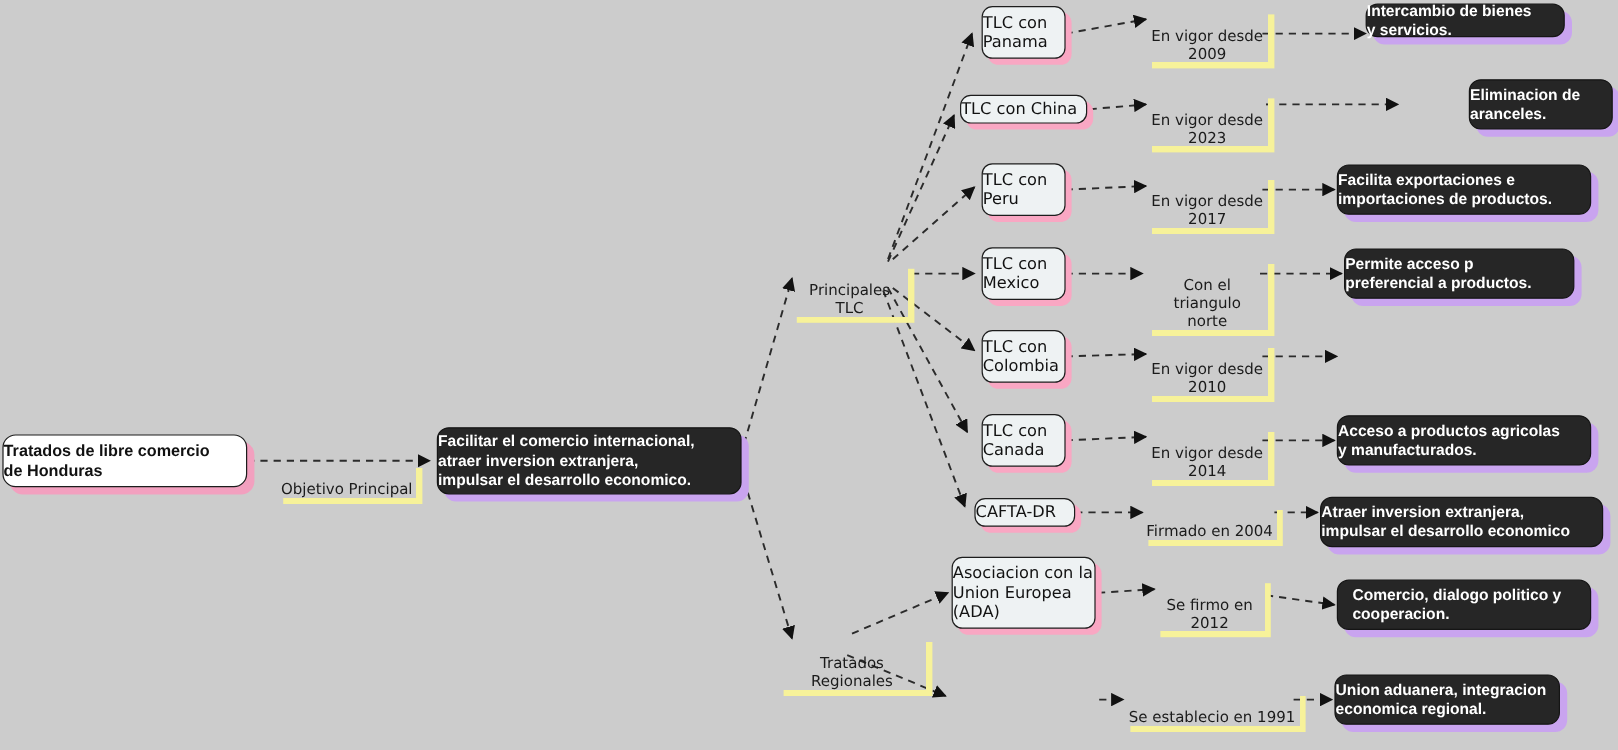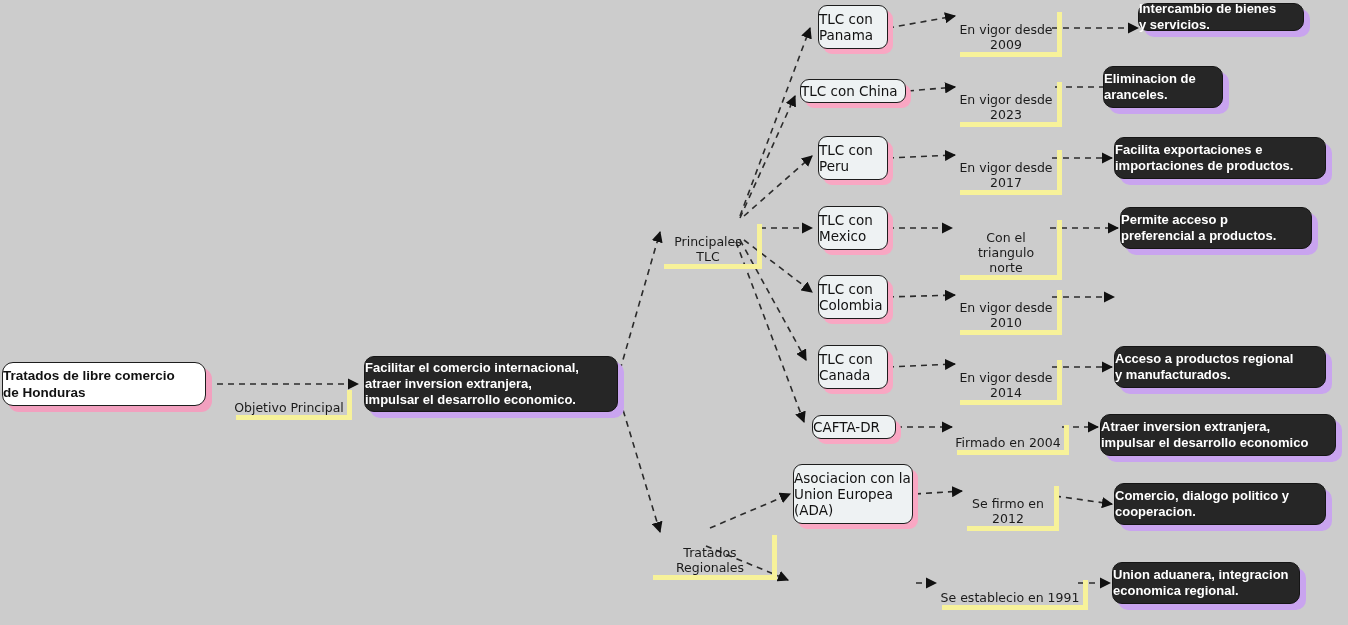--- a/index.html
+++ b/index.html
@@ -167,21 +167,21 @@
 y servicios.</span>
   </div>
 
   <div class="node light" style="left:800px;top:79px;width:106px;height:24px;">
     <span class="txt">TLC con China</span>
   </div>
   <div class="elabel" style="left:955px;top:77px;width:98px;">
     <span style="white-space: pre-line;">En vigor desde
 2023</span>
   </div>
-  <div class="node dark" style="left:1103px;top:66px;width:120px;height:42px;">
+  <div class="node dark" style="left:1224px;top:66px;width:120px;height:42px;">
     <span class="txt" style="white-space: pre-line;">Eliminacion de
 aranceles.</span>
   </div>
 
   <div class="node light" style="left:818px;top:136px;width:70px;height:44px;">
     <span class="txt" style="white-space: pre-line;">TLC con
 Peru</span>
   </div>
   <div class="elabel" style="left:955px;top:145px;width:98px;">
     <span style="white-space: pre-line;">En vigor desde
@@ -216,21 +216,21 @@
 
   <div class="node light" style="left:818px;top:345px;width:70px;height:44px;">
     <span class="txt" style="white-space: pre-line;">TLC con
 Canada</span>
   </div>
   <div class="elabel" style="left:955px;top:355px;width:98px;">
     <span style="white-space: pre-line;">En vigor desde
 2014</span>
   </div>
   <div class="node dark" style="left:1114px;top:346px;width:212px;height:42px;">
-    <span class="txt" style="white-space: pre-line;">Acceso a productos regional
+    <span class="txt" style="white-space: pre-line;">Acceso a productos agricolas
 y manufacturados.</span>
   </div>
 
   <div class="node light" style="left:812px;top:415px;width:84px;height:24px;">
     <span class="txt">CAFTA-DR</span>
   </div>
   <div class="elabel" style="left:952px;top:420px;width:108px;">
     <span>Firmado en 2004</span>
   </div>
   <div class="node dark" style="left:1100px;top:414px;width:236px;height:42px;">
@@ -241,21 +241,21 @@
   <div class="node light" style="left:793px;top:464px;width:120px;height:60px;">
     <span class="txt" style="white-space: pre-line;">Asociacion con la
 Union Europea
 (ADA)</span>
   </div>
   <div class="elabel" style="left:962px;top:481px;width:88px;">
     <span style="white-space: pre-line;">Se firmo en
 2012</span>
   </div>
   <div class="node dark" style="left:1114px;top:483px;width:212px;height:42px;">
-    <span class="txt" style="white-space: pre-line;">Comercio, dialogo politico y
+    <span class="txt" style="white-space: pre-line; padding-left: 12px;">Comercio, dialogo politico y
 cooperacion.</span>
   </div>
 
   <div class="elabel" style="left:937px;top:575px;width:142px;">
     <span>Se establecio en 1991</span>
   </div>
   <div class="node dark" style="left:1112px;top:562px;width:188px;height:42px;">
     <span class="txt" style="white-space: pre-line;">Union aduanera, integracion
 economica regional.</span>
   </div>

